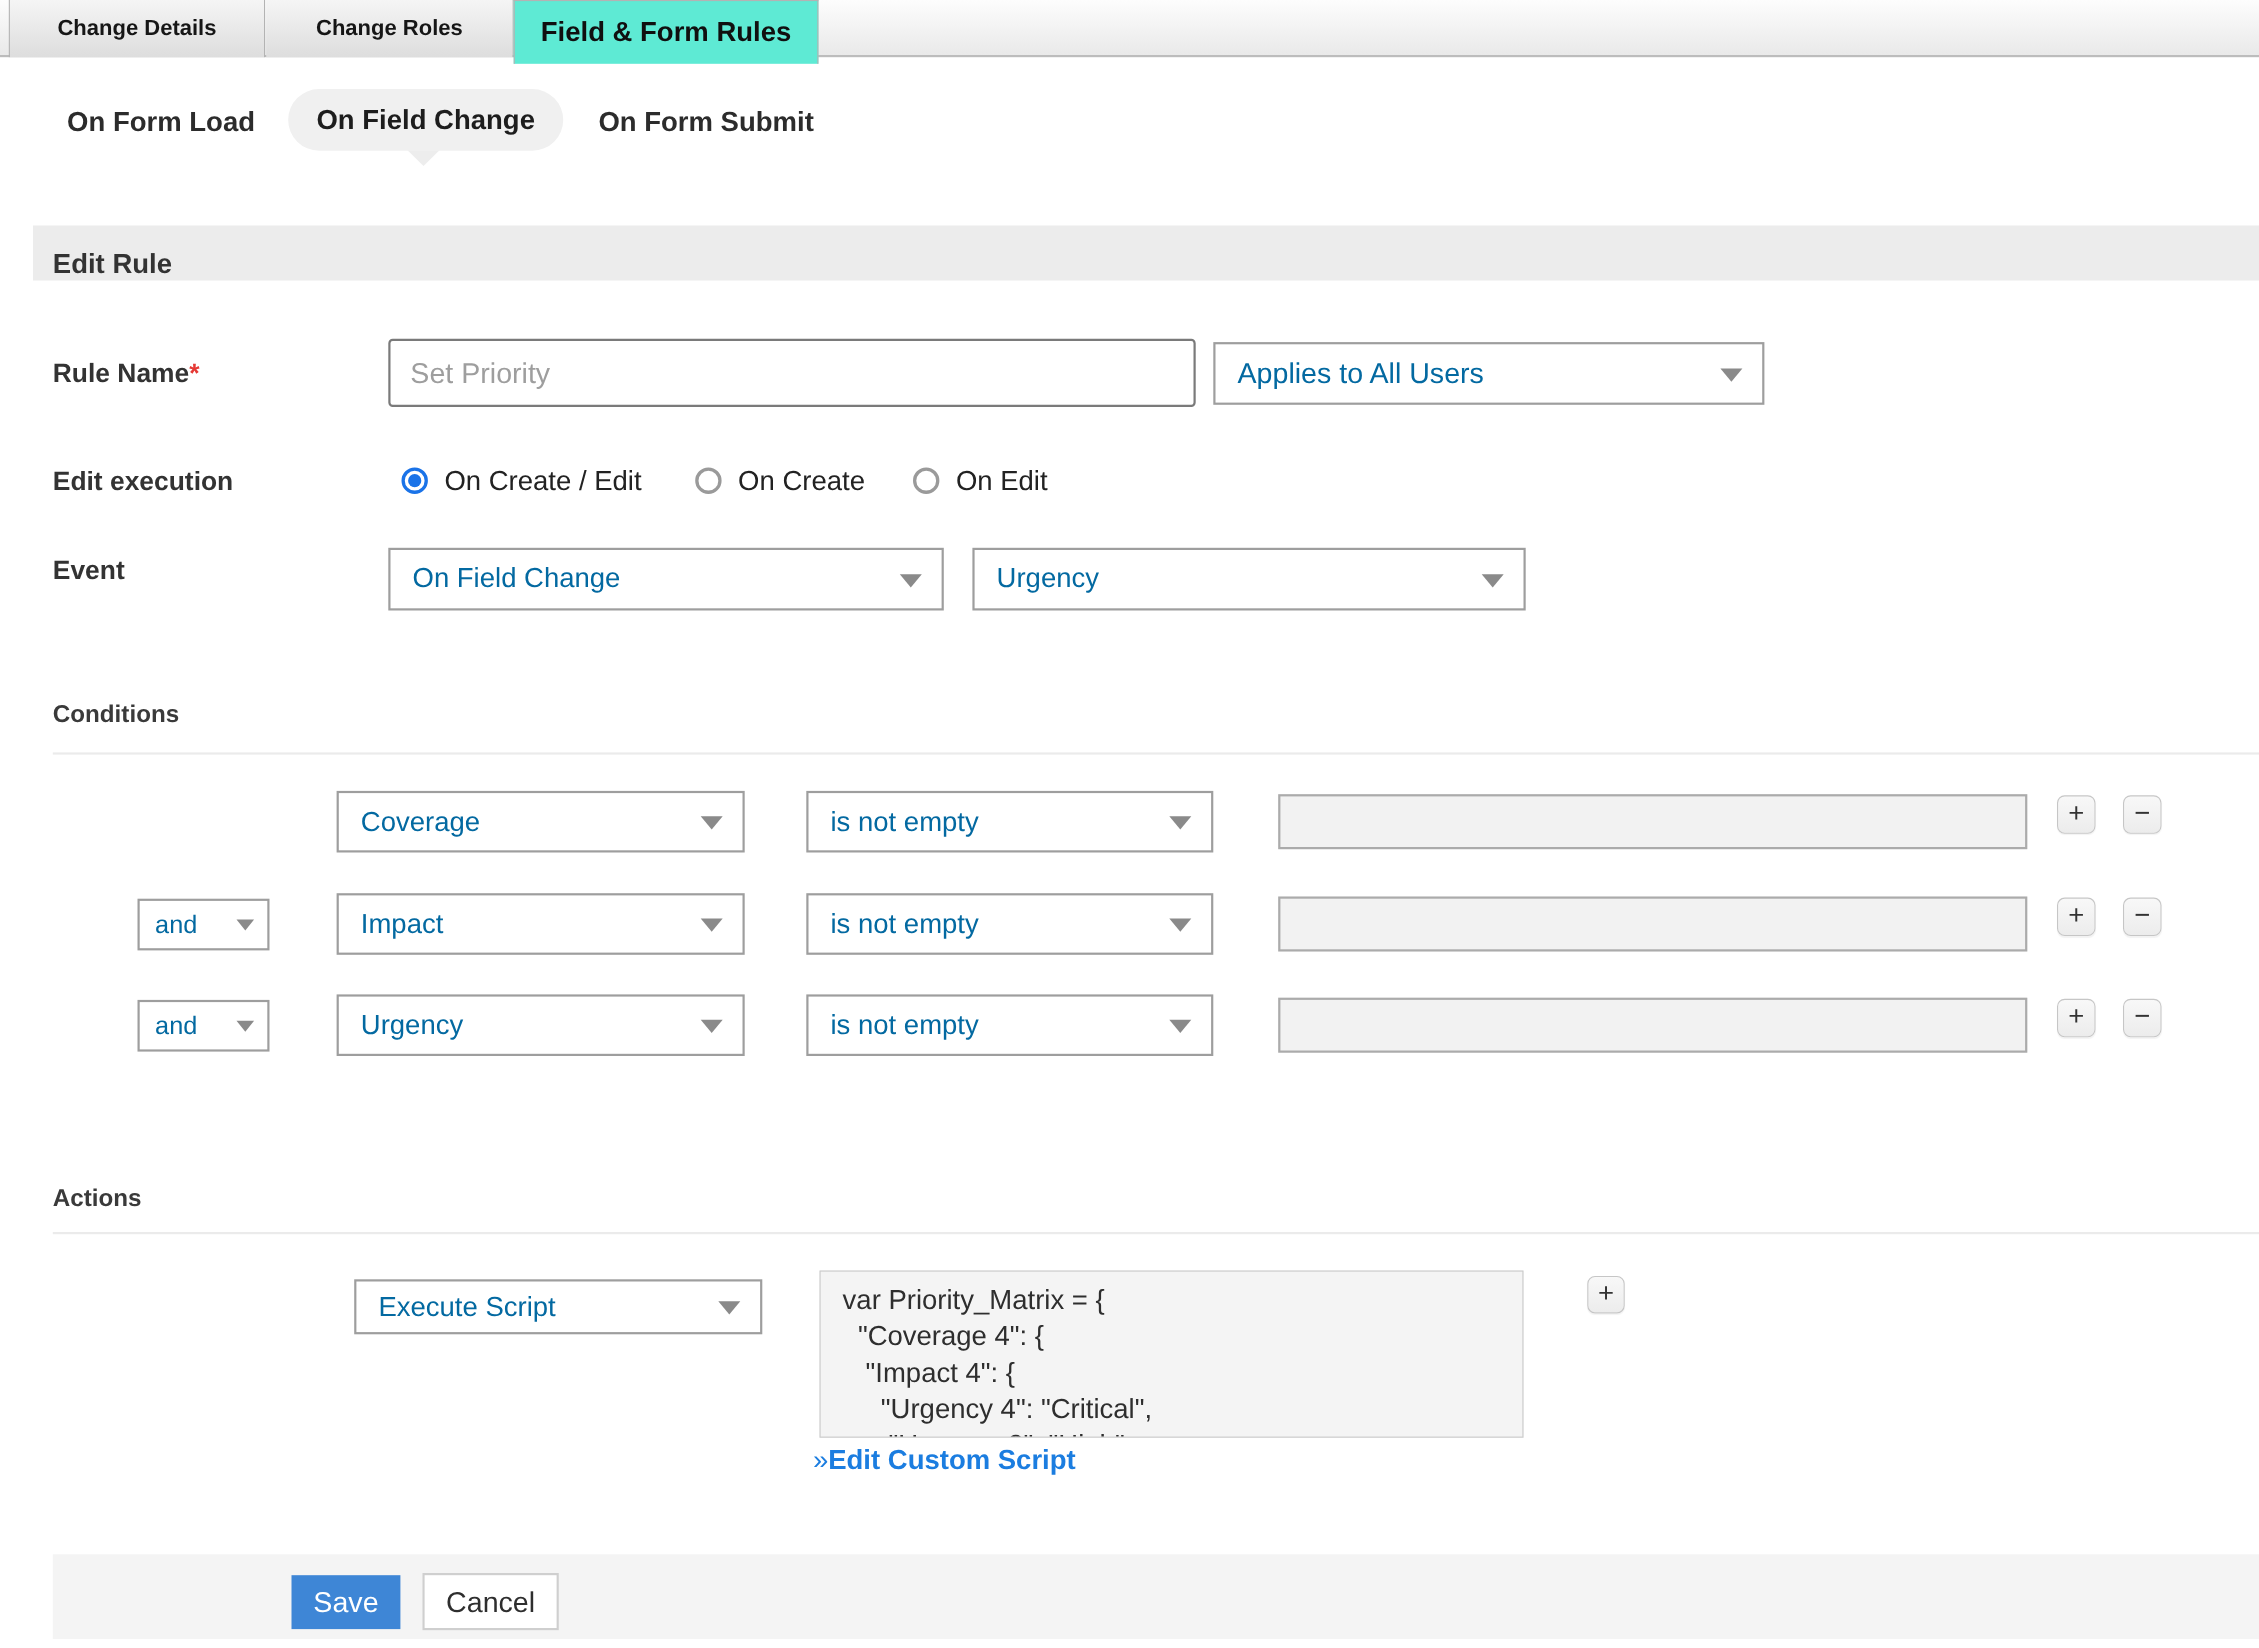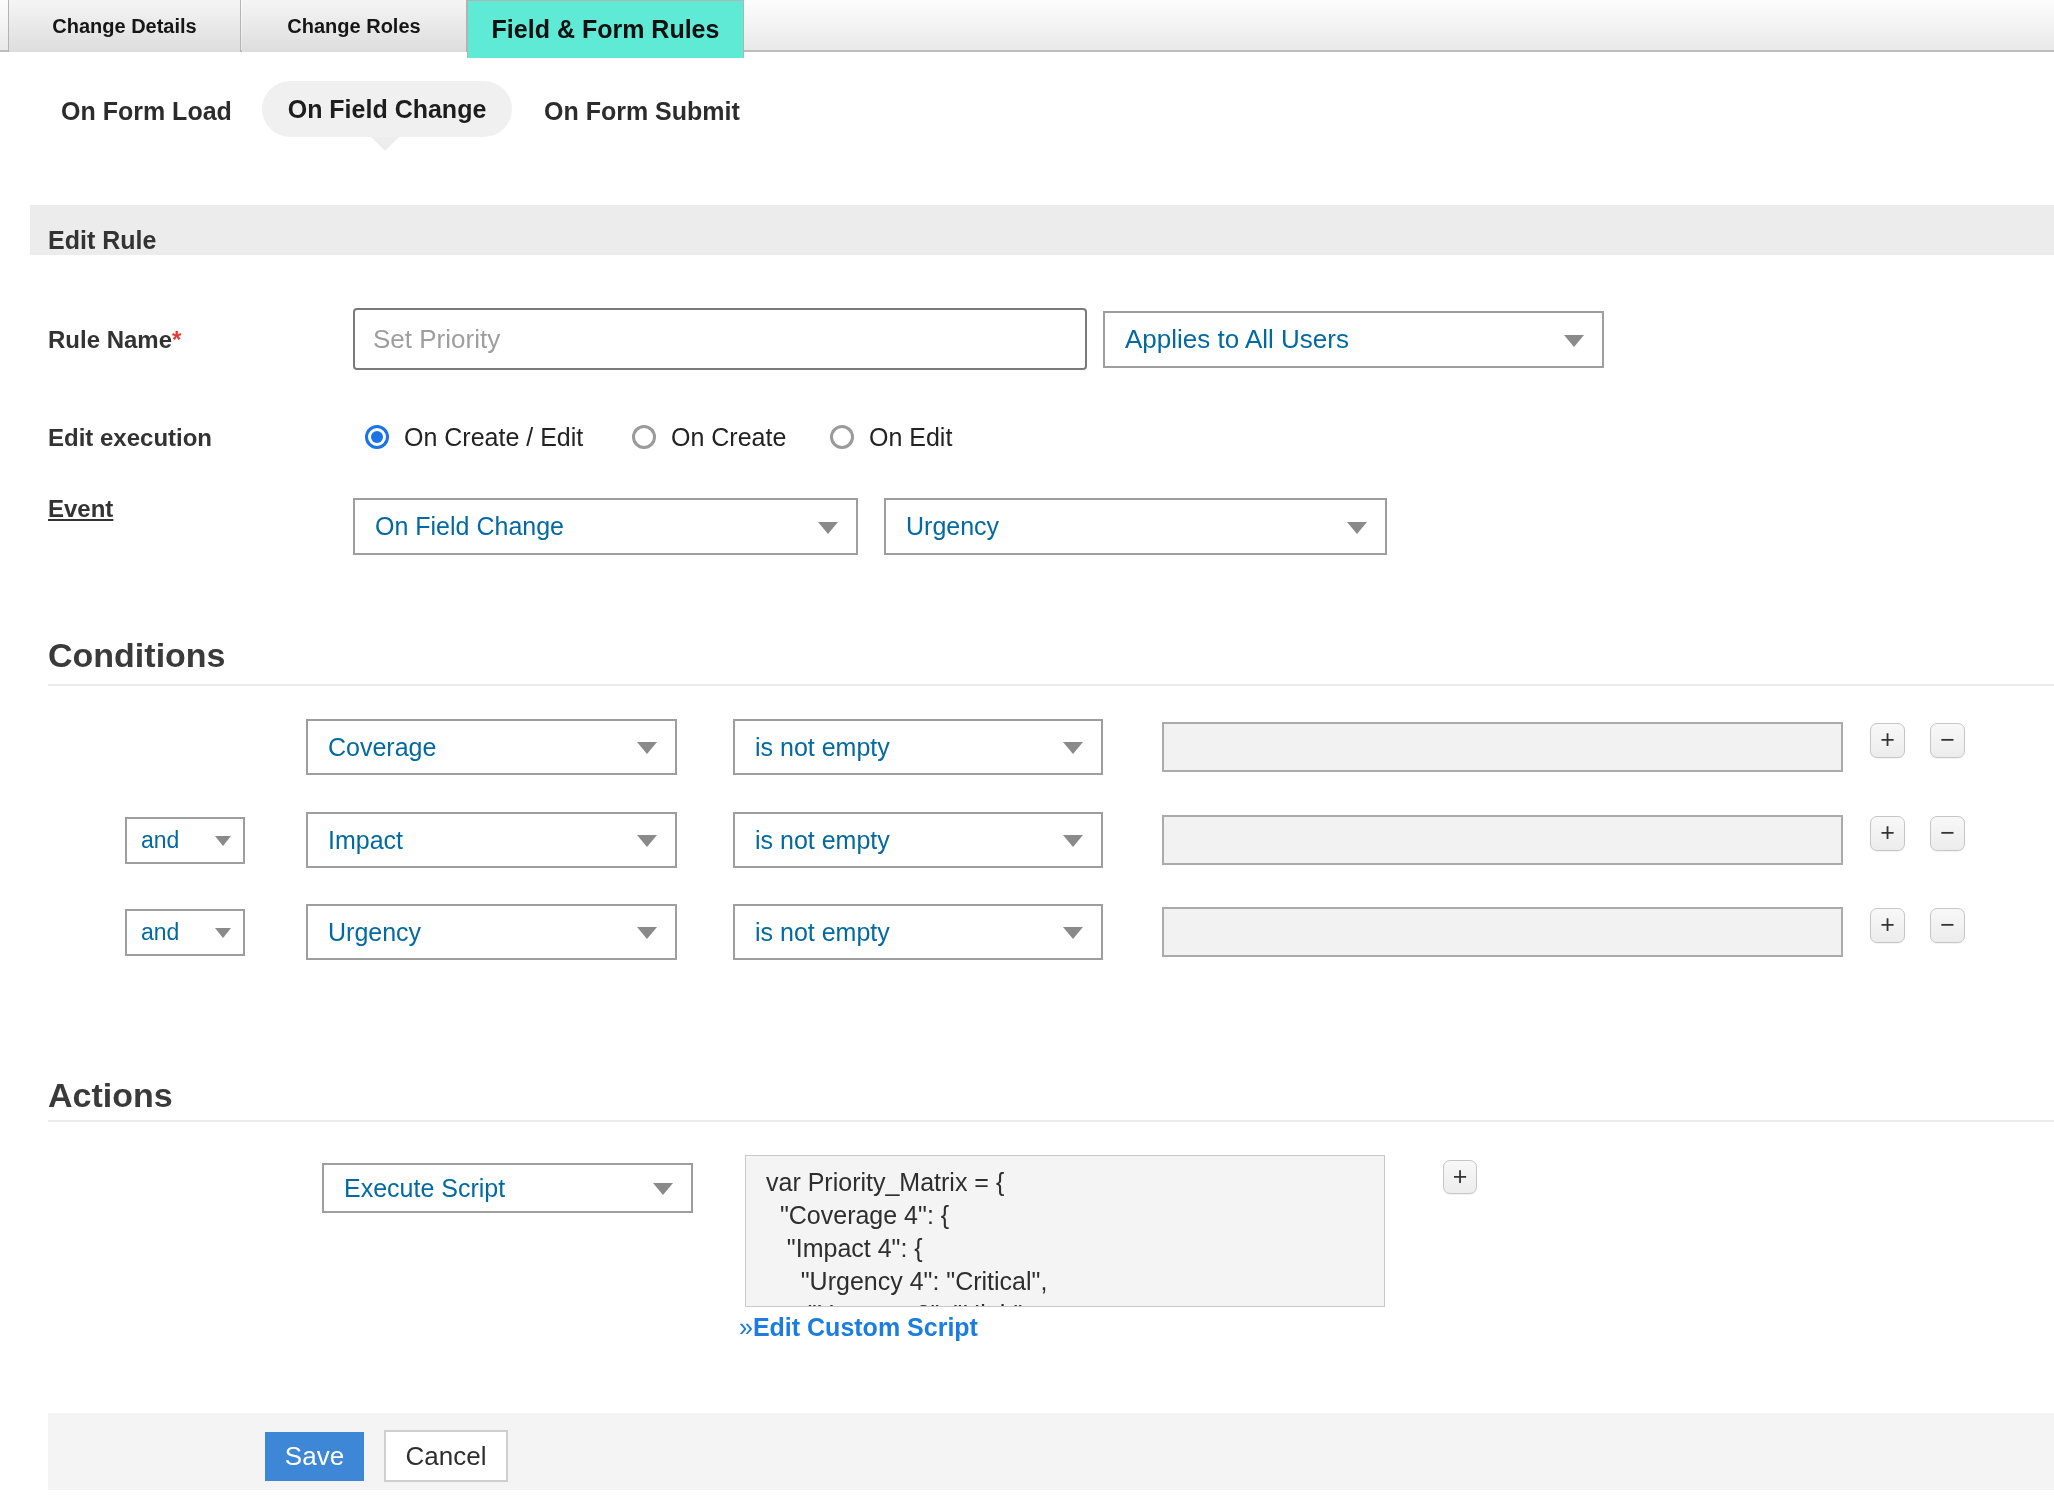--- a/index.html
+++ b/index.html
@@ -54,21 +54,21 @@
 
   
   .radio-opt { position:absolute; display:flex; align-items:center; gap:15px;
     font-size:25px; color:#222; cursor:pointer; height:44px; }
   .radio-circle { width:24px; height:24px; border-radius:50%; border:3px solid #9a9a9a; background:#fff;
     display:flex; align-items:center; justify-content:center; }
   .radio-circle.selected { border-color:#1a73e8; }
   .radio-circle.selected::after { content:""; width:12px; height:12px; border-radius:50%; background:#1a73e8; }
 
   
-  .section-title { position:absolute; left:48px; font-size:34px; font-weight:700; color:#3a3a3a; }
+  .section-title { position:absolute; left:48px; font-size:22px; font-weight:700; color:#3a3a3a; }
   .section-divider { position:absolute; left:48px; right:0; border-top:2px solid #ebebeb; }
 
   
   .sq-btn { position:absolute; width:35px; height:35px; border-radius:7px;
     background:linear-gradient(180deg,#f8f8f8,#ececec); border:1px solid #c6c6c6;
     font-size:25px; line-height:31px; text-align:center; color:#333; cursor:pointer;
     box-shadow:0 1px 1px rgba(0,0,0,0.05); }
 
   
   .script-box { position:absolute; left:745px; top:1155px; width:640px; height:152px;
@@ -132,21 +132,21 @@
   </div>
   <div class="radio-opt" style="left:632px;top:415px;">
     <span class="radio-circle"></span>
     <span>On Create</span>
   </div>
   <div class="radio-opt" style="left:830px;top:415px;">
     <span class="radio-circle"></span>
     <span>On Edit</span>
   </div>
 
-  <div class="field-label" style="top:480px;line-height:57px;text-decoration:underline;">Event</div>
+  <div class="field-label" style="top:490px;line-height:57px;">Event</div>
   <div class="dropdown" style="left:353px;top:498px;width:505px;height:57px;">
     <span>On Field Change</span>
     <span class="caret"></span>
   </div>
   <div class="dropdown" style="left:884px;top:498px;width:503px;height:57px;">
     <span>Urgency</span>
     <span class="caret"></span>
   </div>
 
   <div class="section-title" style="top:636px;">Conditions</div>

